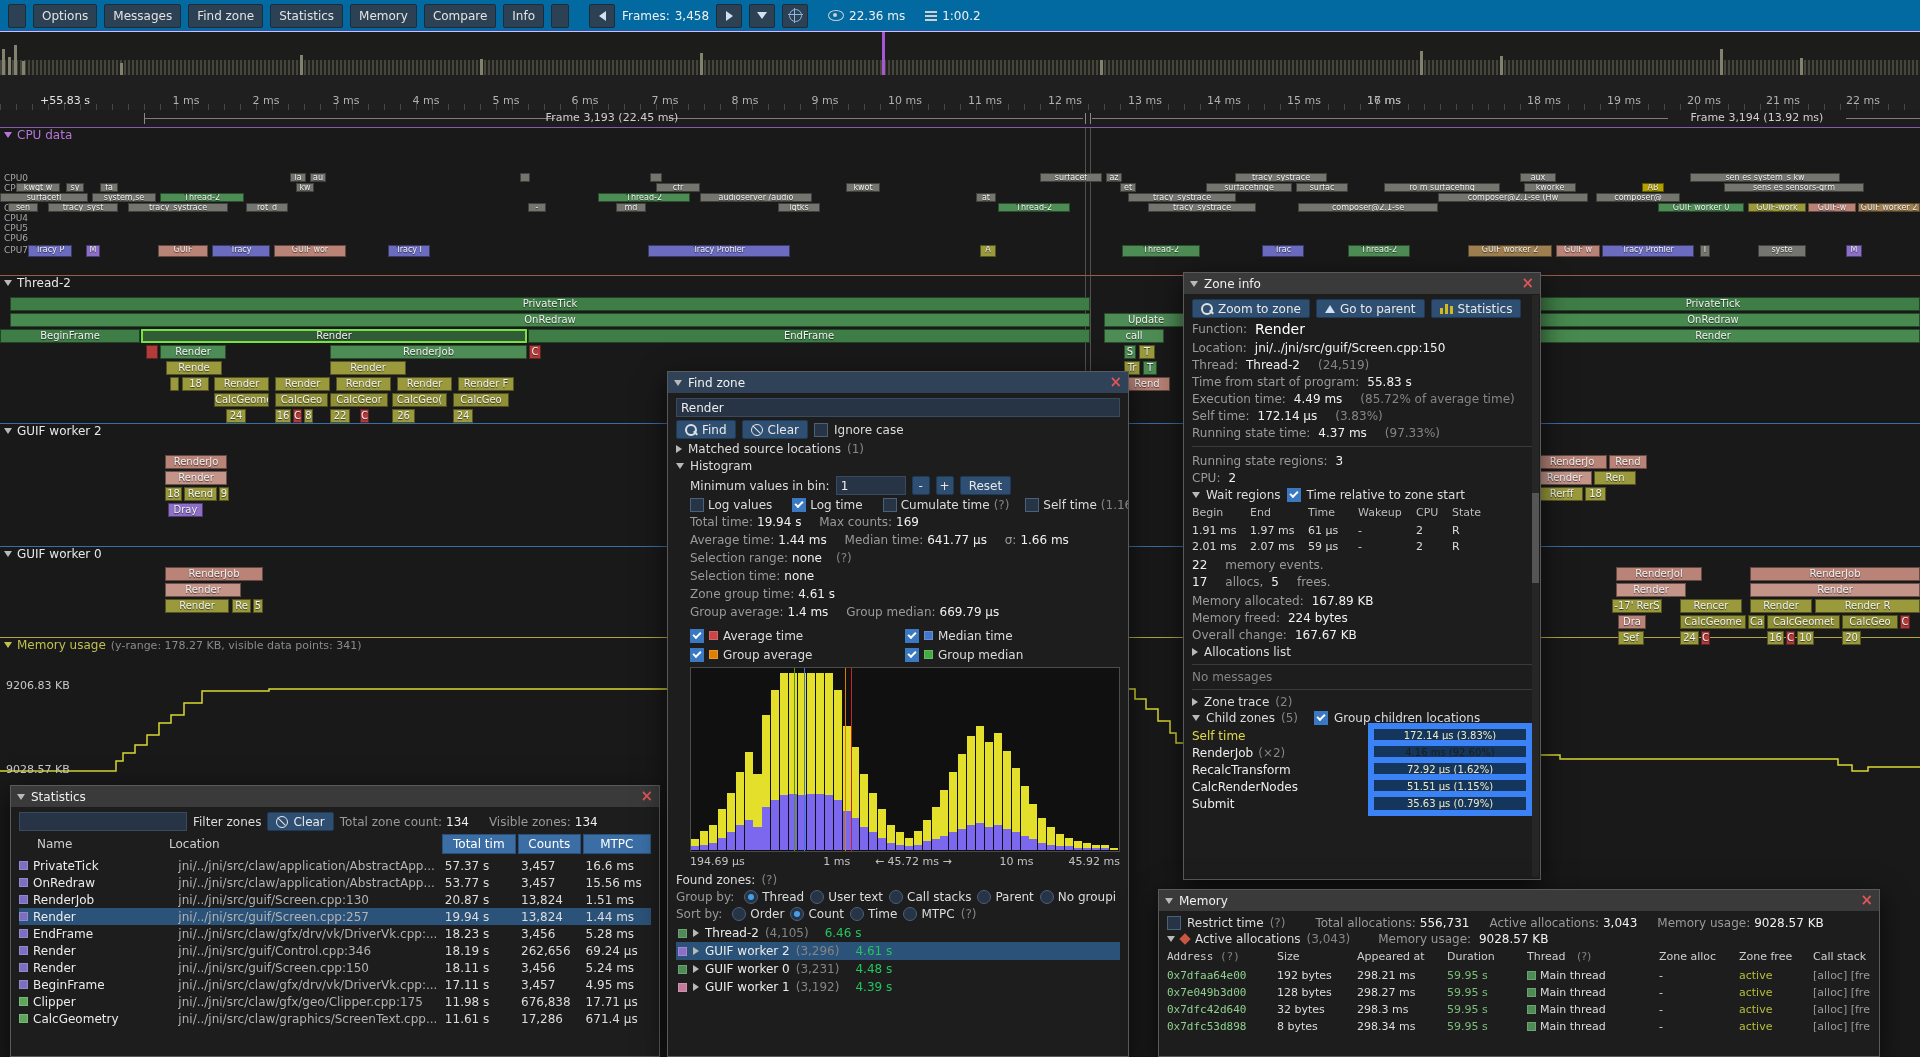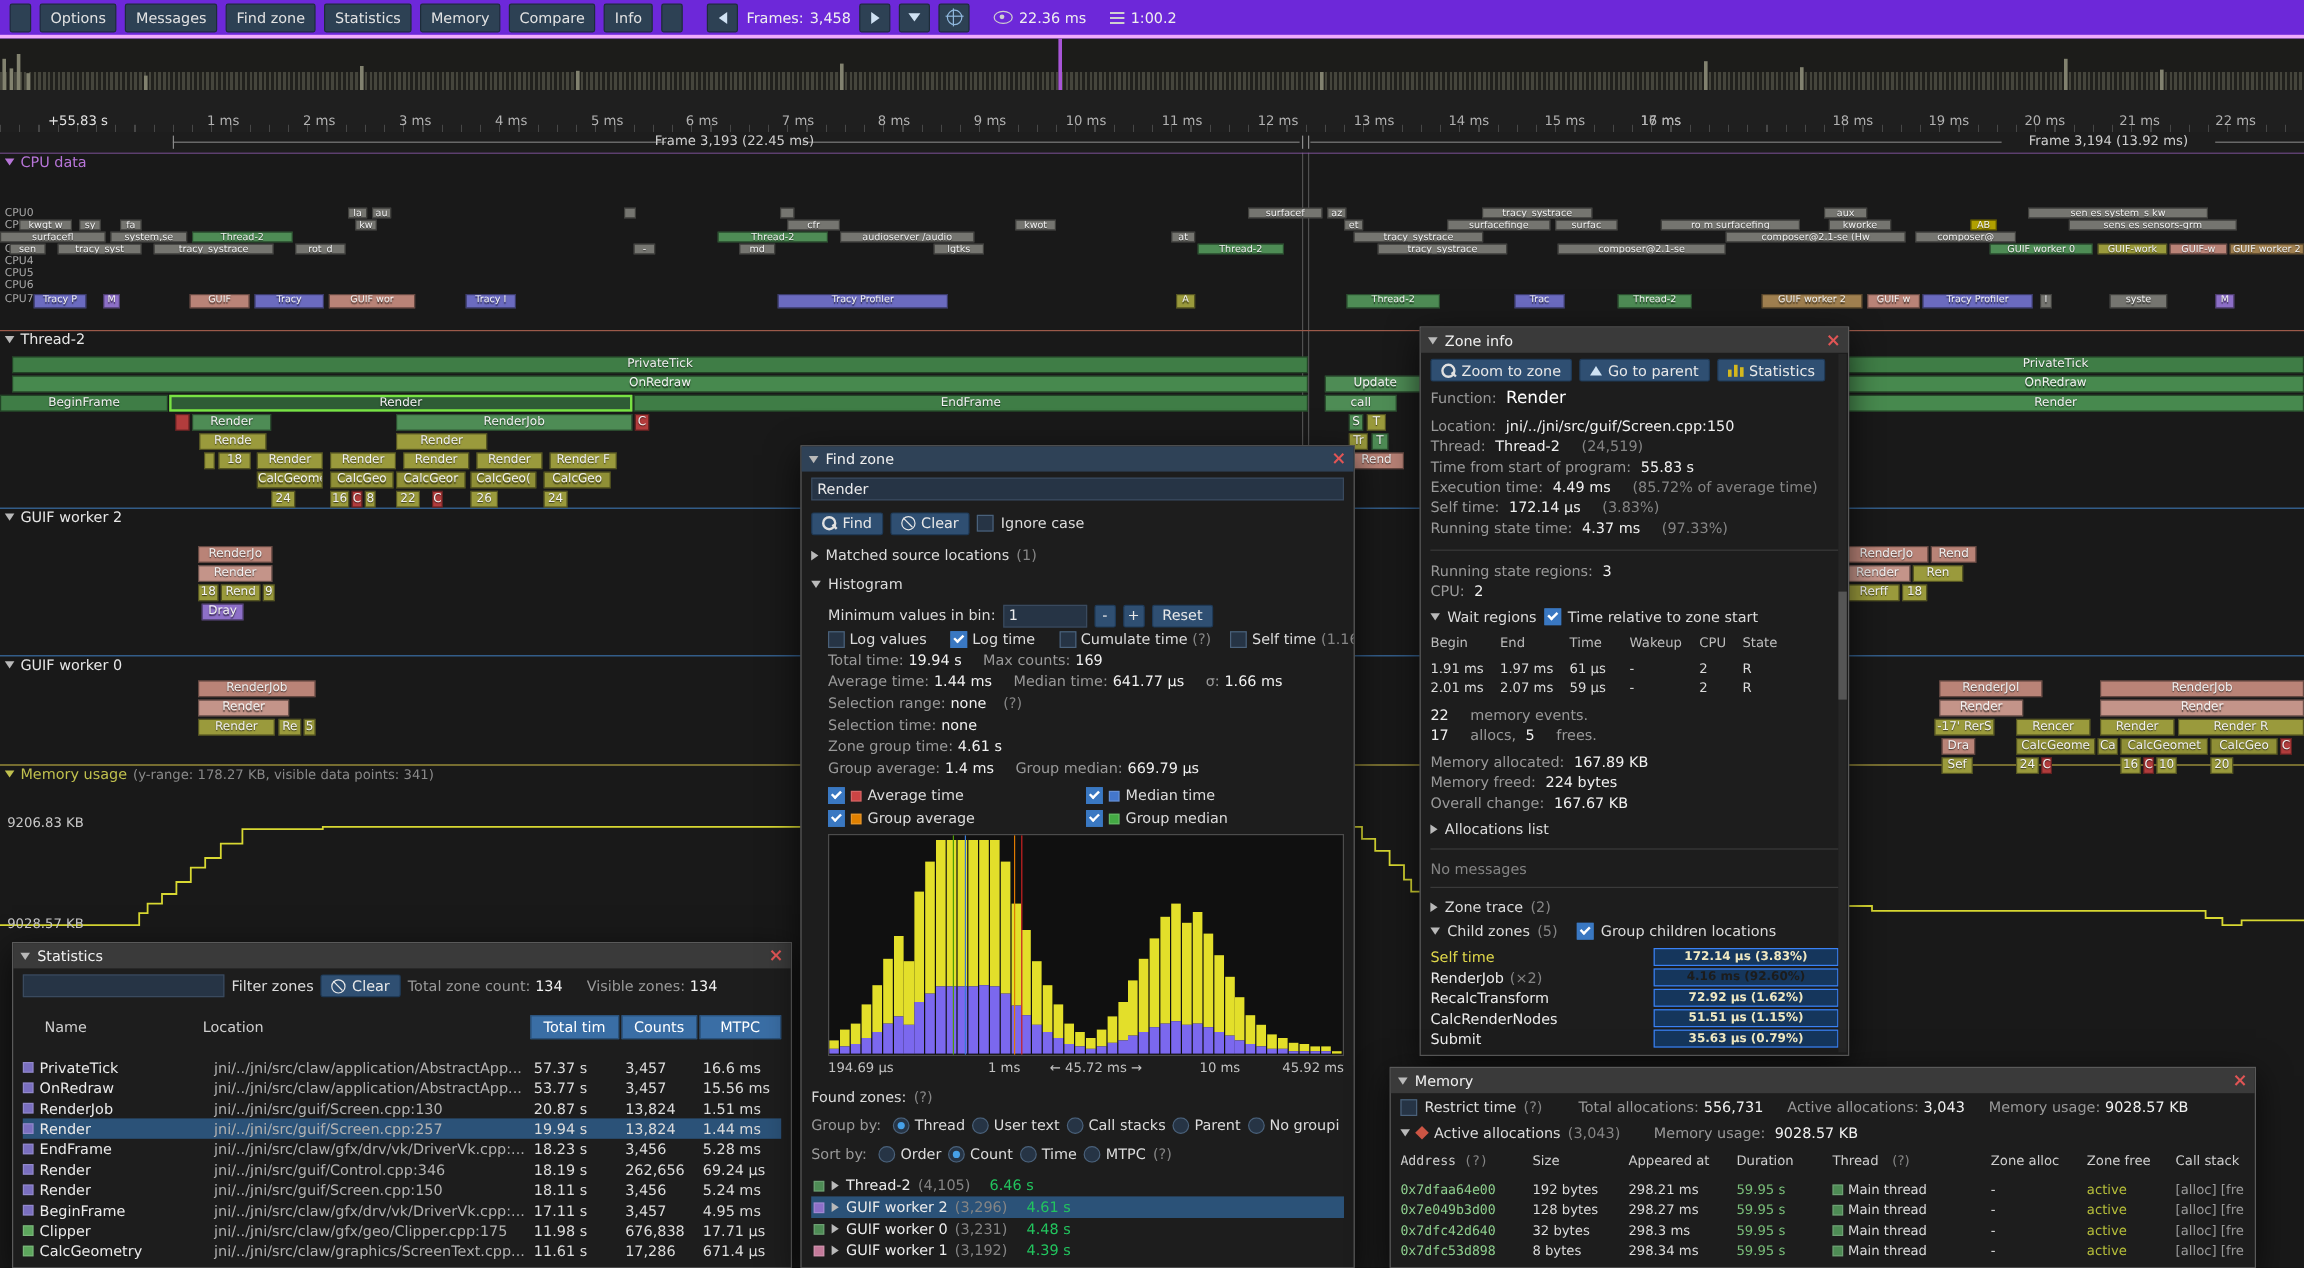--- a/index.html
+++ b/index.html
@@ -1,20 +1,20 @@
 <!DOCTYPE html>
 <html><head>
 <meta charset="utf-8">
 <style>
   html,body{margin:0;padding:0;background:#0d0d0d;}
   #root{position:relative;width:1920px;height:1057px;overflow:hidden;background:#171717;
         font-family:"DejaVu Sans",sans-serif;font-size:12px;color:#dcdcdc;}
   .nowrap{white-space:nowrap;}
   
-  .toolbar{position:absolute;top:0;left:0;right:0;height:32px;background:#6d28d9;border-bottom:3px solid #f0abfc;
+  .toolbar{position:absolute;top:0;left:0;right:0;height:32px;background:#0369a1;border-bottom:1px solid #f0abfc;
            display:flex;align-items:center;gap:7px;padding:0 8px;box-sizing:border-box;z-index:20;}
   .tb-btn{display:inline-flex;align-items:center;gap:5px;background:#2d4154;border:1px solid #1d2c3a;
           border-radius:2px;color:#e3e3e3;padding:0 8px;height:22px;cursor:pointer;}
   .tb-btn span:empty{display:none;}
   .tb-nav{display:inline-flex;align-items:center;justify-content:center;background:#2d4154;border:1px solid #1d2c3a;
           border-radius:2px;width:24px;height:22px;cursor:pointer;}
   .tb-text{display:inline-flex;gap:5px;align-items:center;color:#f0f0f0;}
   .tb-sep{width:6px;}
   .i-mag{width:8px;height:8px;border:2px solid #e0e0e0;border-radius:50%;position:relative;display:inline-block;}
   .i-mag::after{content:"";position:absolute;left:6px;top:6px;width:5px;height:2px;background:#e0e0e0;transform:rotate(45deg);}
@@ -71,21 +71,21 @@
   .zone.sel-zone{border:2px solid #79e243;line-height:10px;}
   .mem-lbl{position:absolute;left:6px;font-size:11px;color:#c9c9c9;}
   .mem-svg{position:absolute;top:550px;left:0;width:1920px;height:120px;}
   
   .win{position:absolute;background:#1d1d1d;border:1px solid #5a5a5a;box-shadow:0 8px 26px rgba(0,0,0,.65);
        display:flex;flex-direction:column;box-sizing:border-box;}
   .win-title{height:21px;flex:none;background:#3a3a3a;display:flex;align-items:center;gap:6px;padding:0 6px;color:#f0f0f0;}
   .win.focus .win-title{background:#2f4257;}
   .close{margin-left:auto;color:#e05555;font-weight:bold;font-size:15px;line-height:1;cursor:pointer;}
   .close::before{content:"×";}
-  .win-body{flex:1;overflow:hidden;padding:5px 8px;display:flex;flex-direction:column;gap:3px;justify-content:space-between;}
+  .win-body{flex:1;overflow:hidden;padding:5px 8px;display:flex;flex-direction:column;gap:3px;}
   .lbl{color:#9a9a9a;margin-right:4px;}
   .val{color:#f1f1f1;margin-right:14px;}
   .note{color:#858585;margin-right:10px;}
   .kv span:empty{display:none;}
   .btn{display:inline-flex;align-items:center;gap:5px;background:#2f4f72;border:1px solid #1f3a57;border-radius:2px;
        padding:1px 8px;height:19px;color:#e8e8e8;cursor:pointer;box-sizing:border-box;}
   .cb{width:12px;height:12px;background:#263445;border:1px solid #4a617a;display:inline-block;position:relative;flex:none;cursor:pointer;}
   .cb.on{background:#3a78c2;border-color:#3a78c2;}
   .cb.on::after{content:"";position:absolute;left:2px;top:2px;width:6px;height:3px;border-left:2px solid #fff;border-bottom:2px solid #fff;transform:rotate(-45deg);}
   .radio{width:12px;height:12px;border-radius:50%;background:#263445;border:1px solid #4a617a;display:inline-block;position:relative;flex:none;cursor:pointer;}
@@ -114,21 +114,21 @@
   .win-zinfo{left:1183px;top:272px;width:358px;height:608px;z-index:11;}
   .zi-line{display:flex;align-items:center;gap:4px;min-height:17px;white-space:nowrap;overflow:hidden;}
   .zi-line span:empty{display:none;}
   .fn-value{font-size:14px;color:#ffffff;}
   .wt-h,.wt-r{display:flex;gap:2px;font-size:11px;height:16px;align-items:center;}
   .wt-h span{color:#bdbdbd;}
   .wt-c0{width:56px;} .wt-c1{width:56px;} .wt-c2{width:48px;} .wt-c3{width:56px;} .wt-c4{width:34px;} .wt-c5{width:40px;}
   .cz-row{display:flex;align-items:center;gap:5px;height:17px;white-space:nowrap;}
   .cz-row span:empty{display:none;}
   .cz-name{color:#ececec;}
-  .cz-bar{position:relative;width:152px;height:13px;background:#15365c;border:1px solid #3b82f6;margin-left:auto;flex:none;font-weight:bold;}
+  .cz-bar{position:relative;width:152px;height:13px;background:#15365c;border:6px solid #3b82f6;margin-left:auto;flex:none;}
   .cz-text{position:absolute;left:0;width:100%;text-align:center;font-size:10px;line-height:13px;color:#f0e9c2;}
   .scrollbar{position:absolute;right:1px;top:22px;bottom:2px;width:7px;background:#262626;}
   .scrollbar .thumb{position:absolute;top:34%;height:90px;width:100%;background:#555;cursor:pointer;}
   
   .win-stats{left:10px;top:785px;width:650px;height:272px;z-index:12;}
   .st-head{display:flex;align-items:center;height:20px;gap:2px;font-size:12px;}
   .st-head .hplain{color:#cfcfcf;}
   .hbtn{background:#3a6ea5;border:1px solid #2a517a;color:#fff;text-align:center;height:18px;line-height:18px;cursor:pointer;}
   .st-row{display:flex;align-items:center;gap:5px;height:17px;white-space:nowrap;cursor:pointer;}
   .st-row.sel{background:#2b5278;}

